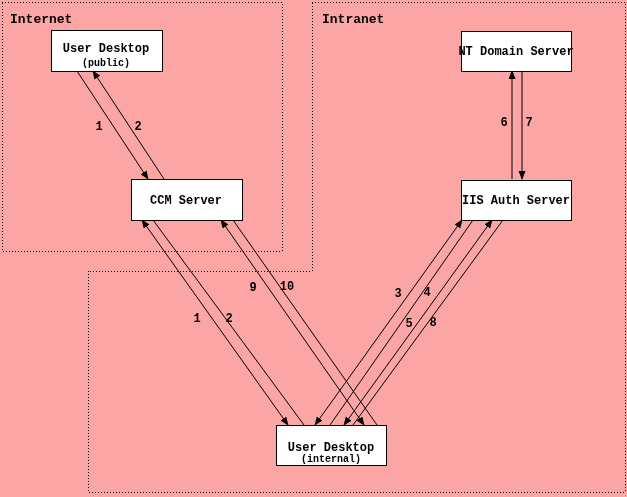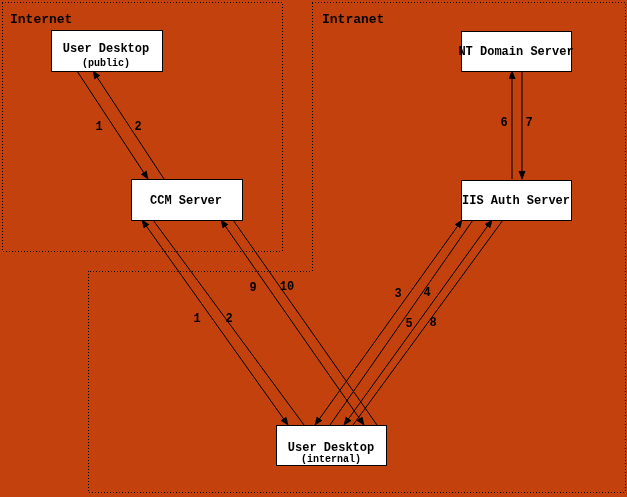--- a/index.html
+++ b/index.html
@@ -4,21 +4,21 @@
 <style>
   html, body {
     margin: 0;
     padding: 0;
     background: #ffffff;
   }
   .stage {
     position: relative;
     width: 627px;
     height: 497px;
-    background: #c2410c;
+    background: #fca5a5;
     overflow: hidden;
   }
   svg { display: block; }
   .zone-border {
     fill: none;
     stroke: #000000;
     stroke-width: 1;
     stroke-dasharray: 1 2;
     shape-rendering: crispEdges;
   }

